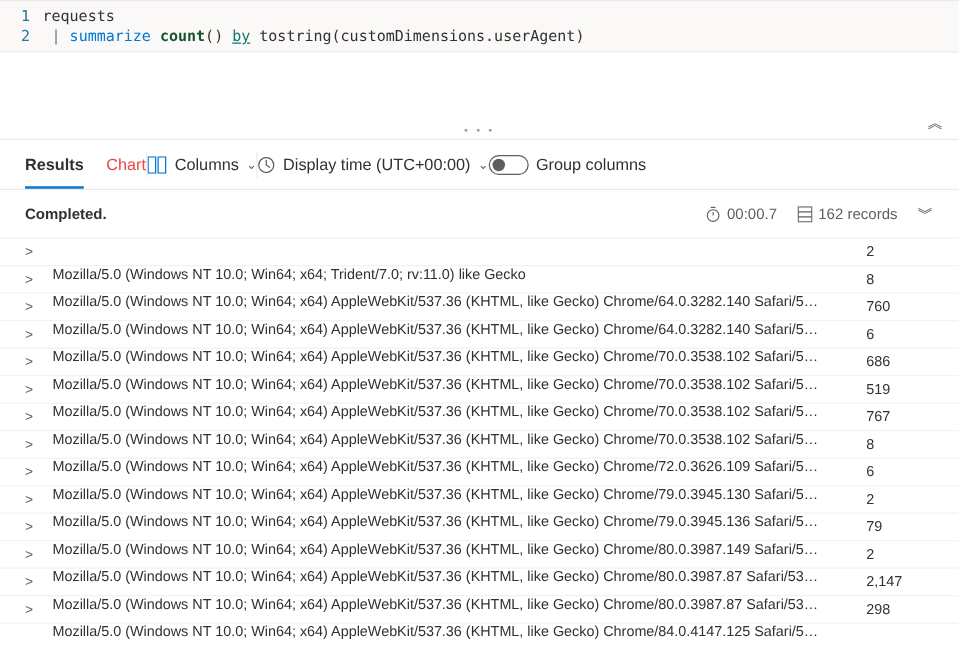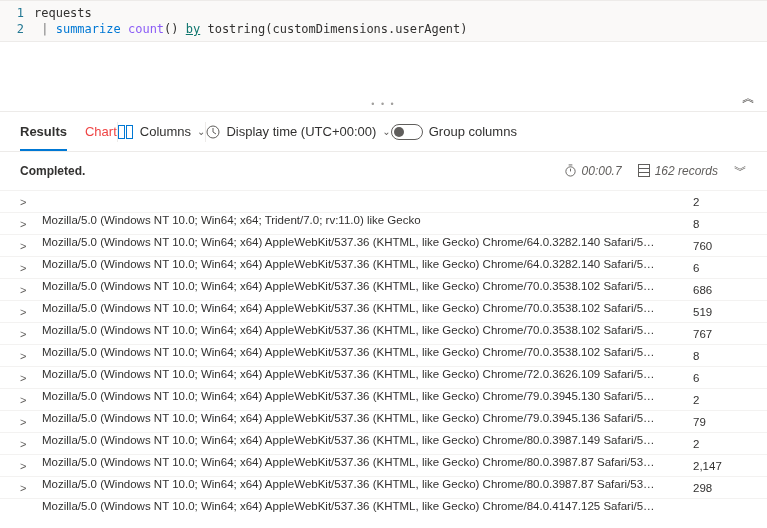--- a/index.html
+++ b/index.html
@@ -28,21 +28,21 @@
     }
     .gutter {
       width: 34px;
       text-align: right;
       padding-right: 10px;
       color: #237893;
       user-select: none;
     }
     .code { white-space: pre; }
     .kw-summarize { color: #0078d4; }
-    .kw-count { color: #8b5cf6; }
+    .kw-count { color: #14532d; font-weight: bold; }
     .kw-by { color: #0f766e; text-decoration: underline; }
     .pipe { color: #7a7a7a; }
     .tok-plain { color: #323130; }
 
     .drag-area {
       height: 70px;
       border-bottom: 1px solid #edebe9;
       position: relative;
     }
     .drag-handle {
@@ -120,21 +120,21 @@
 
     .statusbar {
       display: flex;
       align-items: center;
       padding: 10px 20px;
       font-size: 12px;
       gap: 4px;
     }
     .statusbar .left { display: flex; gap: 20px; }
     .statusbar .right { margin-left: auto; display: flex; align-items: center; gap: 16px; color: #605e5c; }
-    .metric { display: flex; align-items: flex-start; gap: 5px; font-style: italic; }
+    .metric { display: flex; align-items: center; gap: 5px; }
     .chev-double { font-size: 13px; color: #605e5c; cursor: pointer; }
 
     .table-wrap {
       overflow-y: auto;
       height: 373px;
       border-top: 1px solid #f3f2f1;
     }
     .table-header, .table-row {
       display: flex;
       align-items: center;

